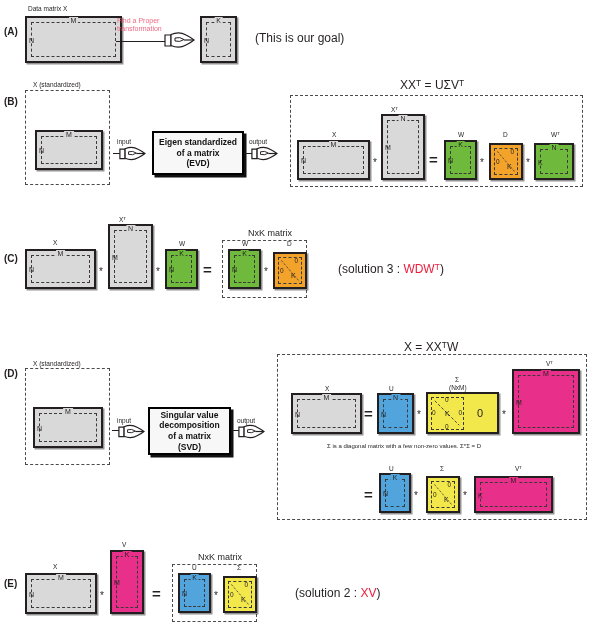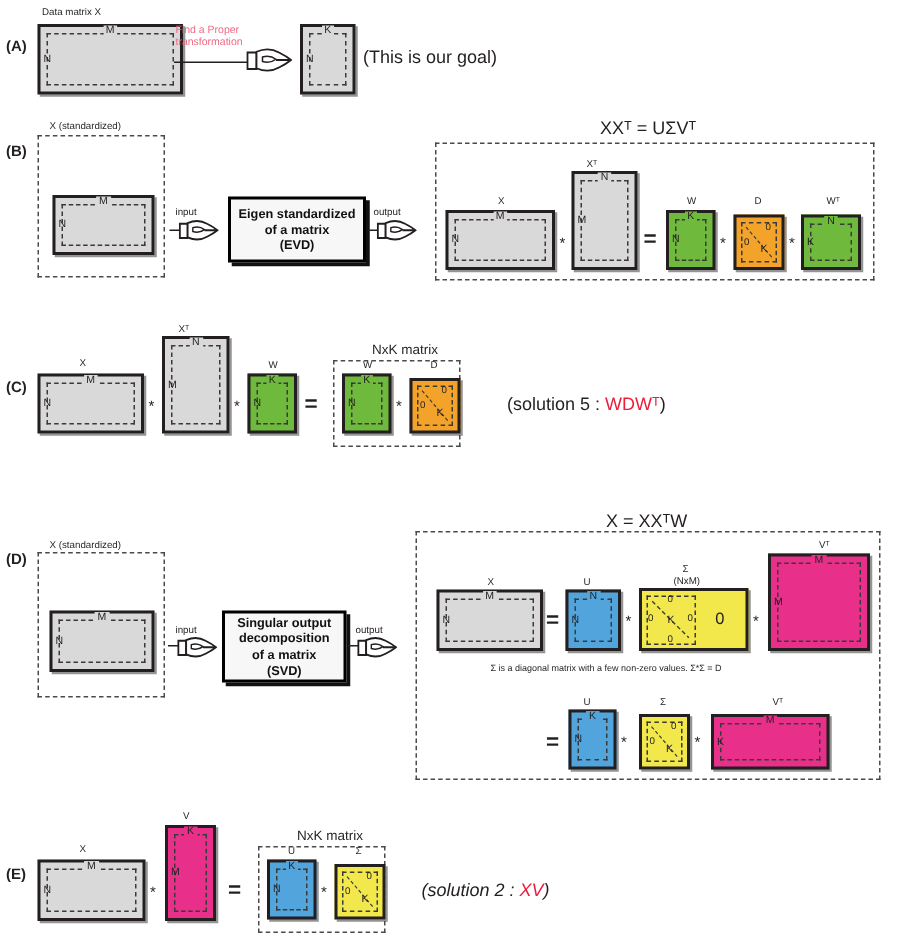--- a/index.html
+++ b/index.html
@@ -73,21 +73,21 @@
   <path d="M12 9 q5 -1.5 9 1.5 q-4 3 -9 1.5 z" fill="none" stroke="#231f20" stroke-width="1"></path>
   <path d="M21 11 h9" stroke="#231f20" stroke-width="1.2"></path>
 </svg>
 
 <div class="mat grey" style="left:200px;top:16px;width:37px;height:47px;">
   <div class="inner"></div>
   <div class="rlab">N</div>
   <div class="clab grey">K</div>
 </div>
 
-<div class="abs eq" style="left:242px;top:31px;">(This is our goal)</div>
+<div class="abs eq" style="left:255px;top:31px;">(This is our goal)</div>
 
 <div class="abs panel-label" style="left:4px;top:96px;">(B)</div>
 <div class="abs cap" style="left:33px;top:81px;">X (standardized)</div>
 <div class="dash" style="left:25px;top:90px;width:85px;height:95px;"></div>
 
 <div class="mat grey" style="left:35px;top:130px;width:68px;height:40px;">
   <div class="inner"></div>
   <div class="rlab">N</div>
   <div class="clab grey">M</div>
 </div>
@@ -208,21 +208,21 @@
     <svg width="100%" height="100%" viewBox="0 0 28 31" preserveAspectRatio="none">
       <line x1="3" y1="3" x2="25" y2="28" stroke="#3a3a3a" stroke-width="1" stroke-dasharray="3,2"></line>
     </svg>
     <div class="zz" style="right:3px;top:0px;">0</div>
     <div class="zz" style="left:1px;bottom:9px;">0</div>
     <div class="zz" style="left:12px;top:14px;font-size:7px;">K</div>
   </div>
 </div>
 
 <div class="abs eq" style="left:338px;top:262px;">
-  <span>(solution 5 : </span><span class="redtext">WDWᵀ</span><span>)</span>
+  <span>(solution 3 : </span><span class="redtext">WDWᵀ</span><span>)</span>
 </div>
 
 <div class="abs panel-label" style="left:4px;top:368px;">(D)</div>
 <div class="abs cap" style="left:33px;top:360px;">X (standardized)</div>
 <div class="dash" style="left:25px;top:368px;width:85px;height:97px;"></div>
 
 <div class="mat grey" style="left:33px;top:407px;width:70px;height:41px;">
   <div class="inner"></div>
   <div class="rlab">N</div>
   <div class="clab grey">M</div>
@@ -232,21 +232,21 @@
 <div class="arrowline" style="left:112px;top:430px;width:8px;"></div>
 <svg class="hand" style="left:117px;top:422px;" width="28" height="19" viewBox="0 0 32 22">
   <path d="M2 6 h6 v11 h-6 z" fill="#fff" stroke="#231f20" stroke-width="1.4"></path>
   <path d="M8 5.5 q8 -3.5 15 0.5 q5 2.5 8 5 q-3 2.5 -8 5 q-7 4 -15 0.5 z" fill="#fff" stroke="#231f20" stroke-width="1.4"></path>
   <path d="M12 9 q5 -1.5 9 1.5 q-4 3 -9 1.5 z" fill="none" stroke="#231f20" stroke-width="1.1"></path>
   <path d="M21 11 h9" stroke="#231f20" stroke-width="1.4"></path>
 </svg>
 
 <div class="procbox" style="left:148px;top:407px;width:83px;height:48px;">
   <div>
-    <div>Singular output</div>
+    <div>Singular value</div>
     <div>decomposition</div>
     <div>of a matrix</div>
     <div>(SVD)</div>
   </div>
 </div>
 
 <div class="abs cap" style="left:237px;top:417px;">output</div>
 <div class="arrowline" style="left:232px;top:430px;width:8px;"></div>
 <svg class="hand" style="left:237px;top:422px;" width="28" height="19" viewBox="0 0 32 22">
   <path d="M2 6 h6 v11 h-6 z" fill="#fff" stroke="#231f20" stroke-width="1.4"></path>
@@ -364,15 +364,15 @@
   <div class="diagbox" style="left:3px;top:3px;right:3px;bottom:3px;">
     <svg width="100%" height="100%" viewBox="0 0 28 31" preserveAspectRatio="none">
       <line x1="3" y1="3" x2="25" y2="28" stroke="#3a3a3a" stroke-width="1" stroke-dasharray="3,2"></line>
     </svg>
     <div class="zz" style="right:3px;top:0px;">0</div>
     <div class="zz" style="left:1px;bottom:9px;">0</div>
     <div class="zz" style="left:12px;top:14px;font-size:7px;">K</div>
   </div>
 </div>
 
-<div class="abs eq" style="left:281px;top:586px;font-style:italic;">
+<div class="abs eq" style="left:295px;top:586px;">
   <span>(solution 2 : </span><span class="redtext">XV</span><span>)</span>
 </div>
 
 </body></html>

